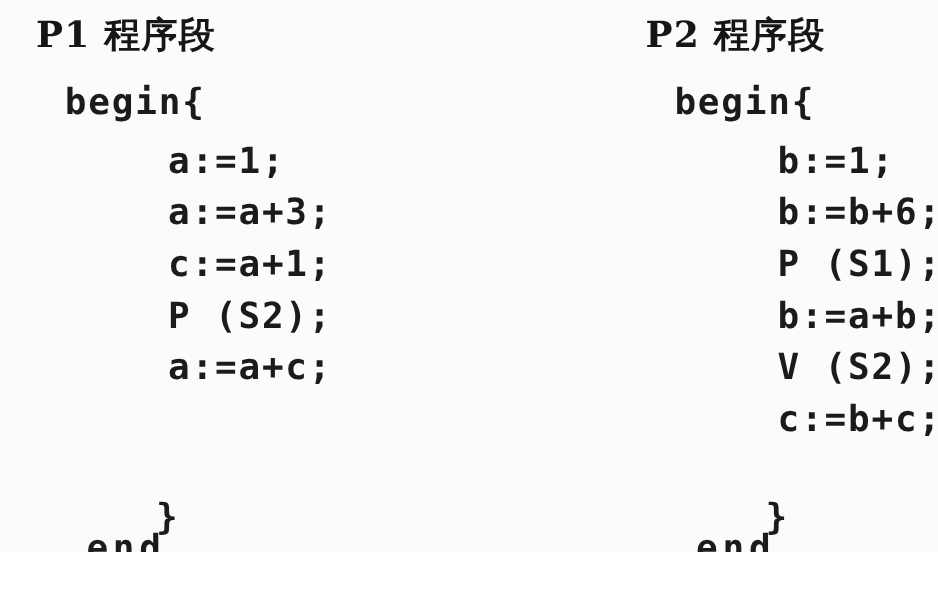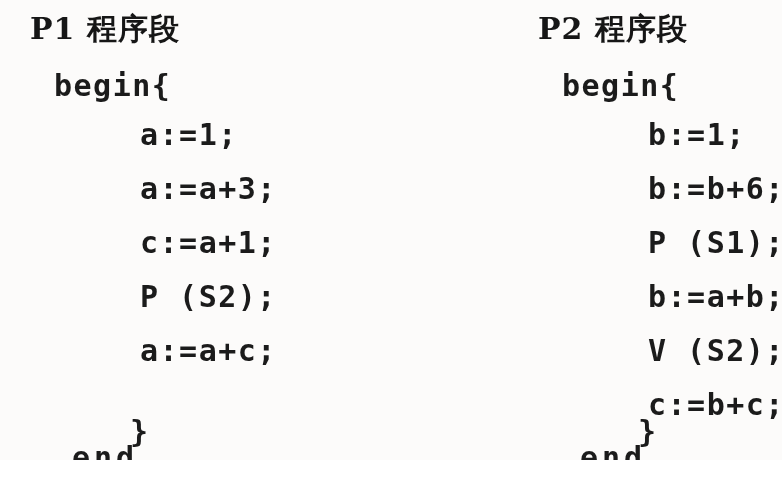--- a/index.html
+++ b/index.html
@@ -19,21 +19,21 @@
   .title {
     position: absolute; top: 9px; left: 0; margin: 0;
     font-family: "DejaVu Serif", "Liberation Serif", serif;
     font-weight: bold; font-size: 30px; letter-spacing: 1px;
     white-space: nowrap; color: #161616;
   }
   .code { font-weight: bold; font-size: 30px; letter-spacing: 1.5px; white-space: nowrap; margin-left: 24px; }
   .begin { position: absolute; top: 68px; left: 0; }
   .stmts {
     position: absolute; top: 120px; left: 86px;
-    display: flex; flex-direction: column; gap: 24px;
+    display: flex; flex-direction: column; gap: 13px;
   }
   .stmt { line-height: 30px; }
   .brace { position: absolute; top: 414px; left: 76px; }
   .endword { position: absolute; top: 440px; left: 18px; letter-spacing: 4px; }
   .watermark {
     position: absolute; top: 470px; left: 628px;
     font-family: "DejaVu Serif", "Liberation Serif", serif;
     font-size: 19px; letter-spacing: 0.5px;
     color: #b5b5b5; white-space: nowrap;
   }

